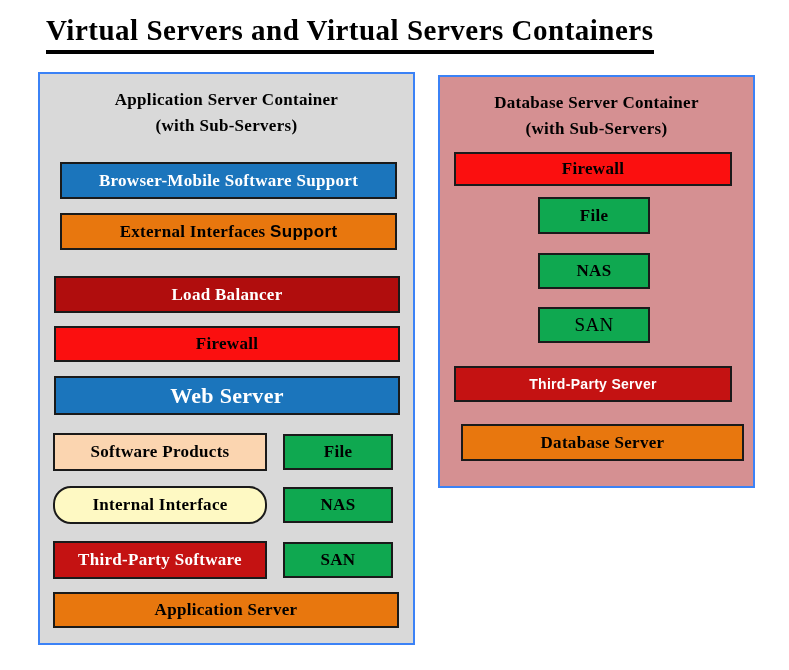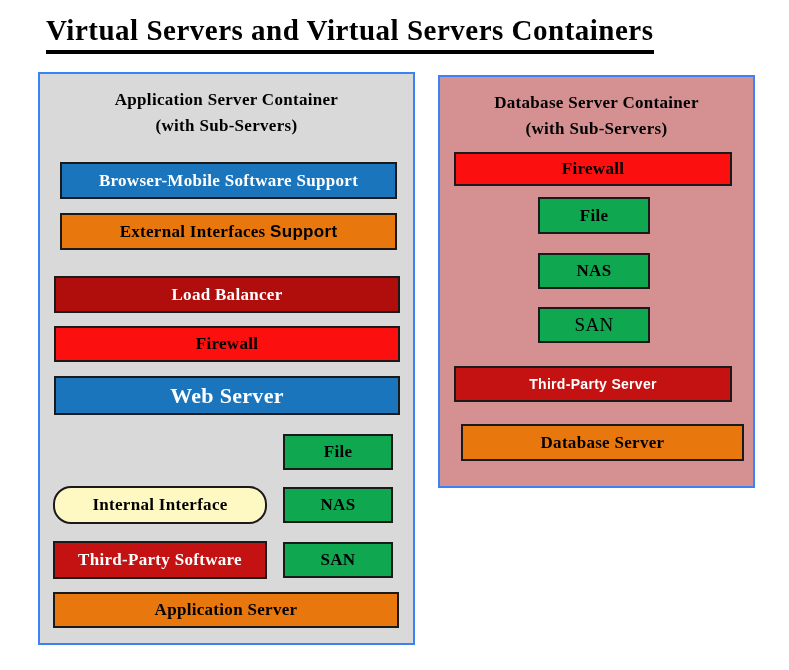--- a/index.html
+++ b/index.html
@@ -120,20 +120,21 @@
       <span style="white-space: pre;">External Interfaces </span>
       <span class="sans-part">Support</span>
     </div>
 
     <div class="vbox c-darkred b-loadbal">Load Balancer</div>
 
     <div class="vbox c-red b-firewall-l">Firewall</div>
 
     <div class="vbox c-blue b-webserver">Web Server</div>
 
+    <div class="vbox c-peach b-softprod">Software Products</div>
 
     <div class="vbox c-green b-file-l">File</div>
 
     <div class="vbox c-ltblue b-intint">Internal Interface</div>
 
     <div class="vbox c-green b-nas-l">NAS</div>
 
     <div class="vbox c-crimson b-tps">Third-Party Software</div>
 
     <div class="vbox c-green b-san-l">SAN</div>

